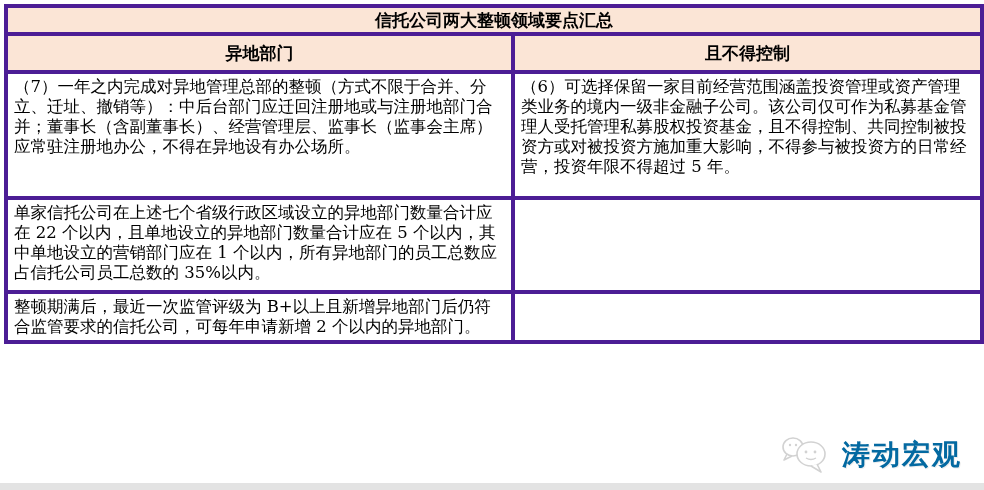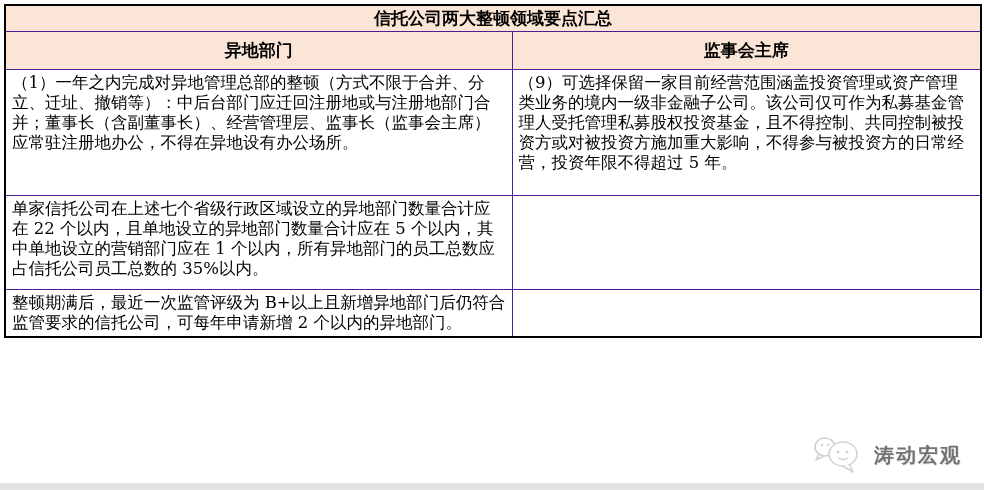--- a/index.html
+++ b/index.html
@@ -16,21 +16,21 @@
   table.main-table {
     position: absolute;
     left: 4px;
     top: 4px;
     width: 976px;
     border-collapse: collapse;
     table-layout: fixed;
     border: 2px solid #000000;
   }
   table.main-table td, table.main-table th {
-    border: 1px solid #4c1d95;
+    border: 4px solid #4c1d95;
     vertical-align: top;
     padding: 3px 6px;
     font-size: 16.5px;
     line-height: 20px;
     text-align: left;
     word-break: break-all;
     overflow: hidden;
   }
   tr.title-row th {
     height: 26px;
@@ -62,23 +62,23 @@
     position: absolute;
     top: 432px;
     right: 22px;
     height: 46px;
     display: flex;
     align-items: center;
     gap: 9px;
     pointer-events: none;
   }
   .watermark .wm-text {
-    font-size: 20px;
+    font-size: 28px;
     font-weight: bold;
-    color: #737373;
+    color: #0369a1;
     letter-spacing: 2px;
     text-shadow: 1px 1px 0 #eeeeee;
     font-family: Liberation Serif, serif;
   }
   .bottom-strip {
     position: absolute;
     left: 0;
     bottom: 0;
     width: 984px;
     height: 7px;
@@ -94,25 +94,25 @@
     <colgroup>
       <col style="width: 507px;">
       <col style="width: 469px;">
     </colgroup>
     <tbody>
       <tr class="title-row">
         <th colspan="2">信托公司两大整顿领域要点汇总</th>
       </tr>
       <tr class="header-row">
         <th>异地部门</th>
-        <th>监事会主席</th>
+        <th>且不得控制</th>
       </tr>
       <tr class="body-row r2">
-        <td>（1）一年之内完成对异地管理总部的整顿（方式不限于合并、分立、迁址、撤销等）：中后台部门应迁回注册地或与注册地部门合并；董事长（含副董事长）、经营管理层、监事长（监事会主席）应常驻注册地办公，不得在异地设有办公场所。</td>
-        <td>（9）可选择保留一家目前经营范围涵盖投资管理或资产管理类业务的境内一级非金融子公司。该公司仅可作为私募基金管理人受托管理私募股权投资基金，且不得控制、共同控制被投资方或对被投资方施加重大影响，不得参与被投资方的日常经营，投资年限不得超过 5 年。</td>
+        <td>（7）一年之内完成对异地管理总部的整顿（方式不限于合并、分立、迁址、撤销等）：中后台部门应迁回注册地或与注册地部门合并；董事长（含副董事长）、经营管理层、监事长（监事会主席）应常驻注册地办公，不得在异地设有办公场所。</td>
+        <td>（6）可选择保留一家目前经营范围涵盖投资管理或资产管理类业务的境内一级非金融子公司。该公司仅可作为私募基金管理人受托管理私募股权投资基金，且不得控制、共同控制被投资方或对被投资方施加重大影响，不得参与被投资方的日常经营，投资年限不得超过 5 年。</td>
       </tr>
       <tr class="body-row r4">
         <td>单家信托公司在上述七个省级行政区域设立的异地部门数量合计应在 22 个以内，且单地设立的异地部门数量合计应在 5 个以内，其中单地设立的营销部门应在 1 个以内，所有异地部门的员工总数应占信托公司员工总数的 35%以内。</td>
         <td></td>
       </tr>
       <tr class="body-row r5">
         <td>整顿期满后，最近一次监管评级为 B+以上且新增异地部门后仍符合监管要求的信托公司，可每年申请新增 2 个以内的异地部门。</td>
         <td></td>
       </tr>
     </tbody>

